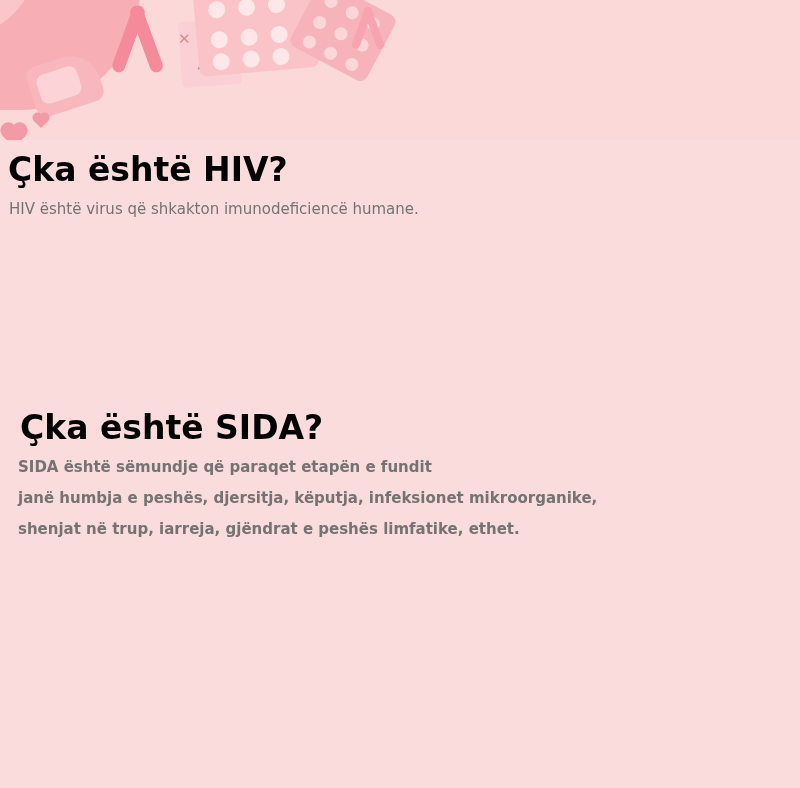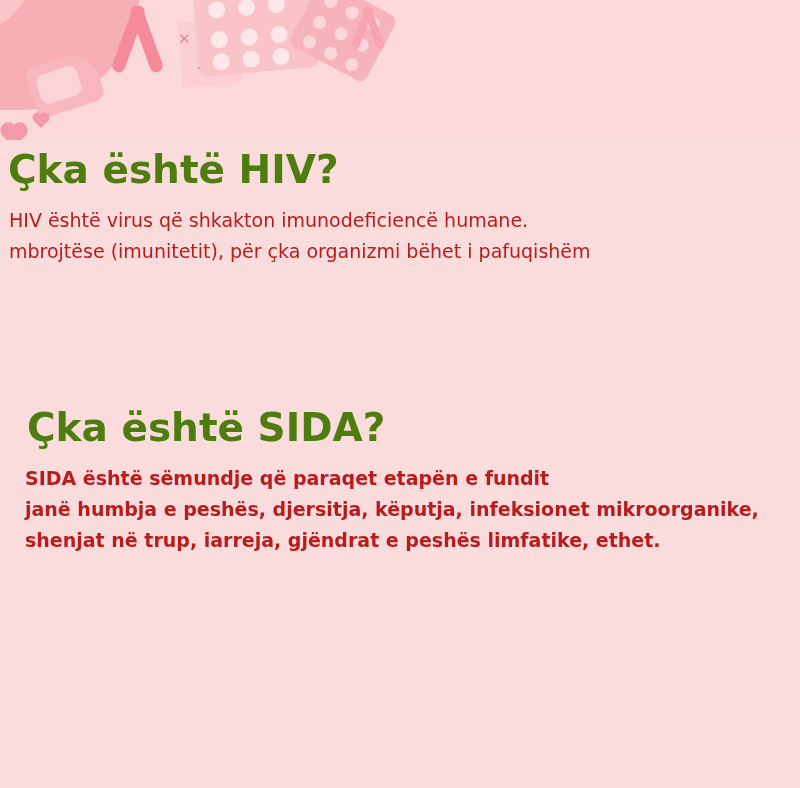--- a/index.html
+++ b/index.html
@@ -212,40 +212,39 @@
 
   
   .content {
     position: absolute;
     left: 0;
     top: 140px;
     width: 800px;
   }
   .section { padding: 0 0 0 4px; }
   .section-title {
-    color: #4d7c0f;
-    font-size: 39px;
+    color: #000000;
+    font-size: 33px;
     font-weight: bold;
     line-height: 40px;
     margin: 0;
     padding: 0 0 4px 4px;
     white-space: nowrap;
   }
   .para {
-    color: #b91c1c;
-    font-size: 19px;
+    color: #737373;
+    font-size: 15px;
     line-height: 31px;
     padding-left: 5px;
     white-space: nowrap;
-    margin-top: 11px;
   }
   .para div { white-space: nowrap; }
 
   .block-hiv { position: absolute; left: 0; top: 10px; }
-  .block-sida { position: absolute; left: 15px; top: 268px; }
+  .block-sida { position: absolute; left: 8px; top: 268px; }
   .block-sida .section-title { padding-left: 8px; }
   .block-sida .para { padding-left: 6px; font-weight: bold; }
 </style>
 </head>
 <body>
 
 <div class="page">
 
   <div class="illustration">
     <div class="illu-bg"></div>
@@ -295,21 +294,20 @@
     <div class="heart"></div>
     <div class="heart small"></div>
   </div>
 
   <div class="content">
 
     <div class="block-hiv section">
       <h1 class="section-title">Çka është HIV?</h1>
       <div class="para">
         <div>HIV është virus që shkakton imunodeficiencë humane.</div>
-        <div>mbrojtëse (imunitetit), për çka organizmi bëhet i pafuqishëm</div>
       </div>
     </div>
 
     <div class="block-sida section">
       <h1 class="section-title">Çka është SIDA?</h1>
       <div class="para">
         <div>SIDA është sëmundje që paraqet etapën e fundit</div>
         <div>janë humbja e peshës, djersitja, këputja, infeksionet mikroorganike,</div>
         <div>shenjat në trup, iarreja,  gjëndrat e peshës limfatike, ethet.</div>
       </div>

